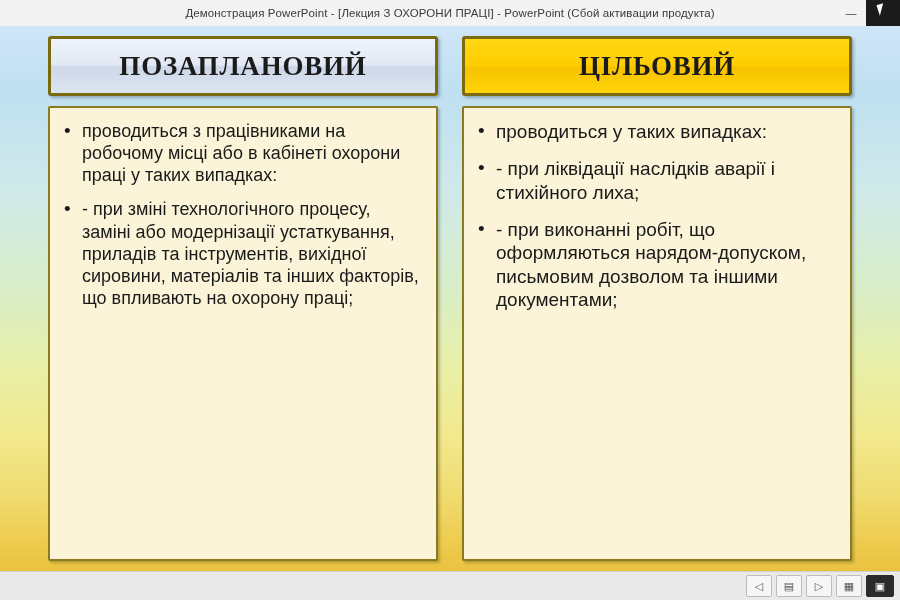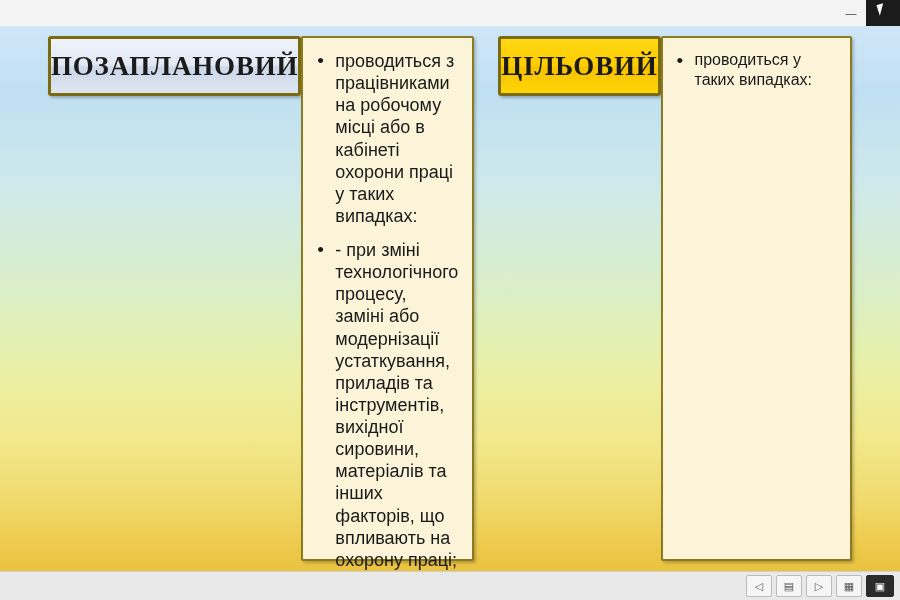--- a/index.html
+++ b/index.html
@@ -105,21 +105,21 @@
     left: 48px;
     top: 10px;
     width: 804px;
     height: 525px;
     display: flex;
     gap: 24px;
   }
   .col {
     flex: 1;
     display: flex;
-    flex-direction: row;
+    flex-direction: column;
   }
 
   .col-header {
     border: 3px solid #7a6a10;
     border-radius: 3px;
     height: 54px;
     display: flex;
     align-items: center;
     justify-content: center;
     box-shadow: 2px 2px 3px rgba(0,0,0,0.25);
@@ -133,21 +133,21 @@
   .col-header .head-text {
     font-family: "Liberation Serif", serif;
     font-weight: bold;
     font-size: 27px;
     color: #1b1b1b;
     letter-spacing: 0.8px;
     white-space: nowrap;
   }
 
   .col-body {
-    margin-top: 0;
+    margin-top: 10px;
     flex: 1;
     border: 2px solid #8a7a22;
     border-radius: 2px;
     background: #fbf4d8;
     box-shadow: 2px 2px 3px rgba(0,0,0,0.22);
     padding: 12px 14px 10px 12px;
     box-sizing: border-box;
   }
   ul.bullets {
     list-style: none;
@@ -164,21 +164,21 @@
   }
   ul.bullets li::before {
     content: "•";
     position: absolute;
     left: 2px;
     top: -1px;
     font-size: 19px;
     color: #1a1a1a;
   }
   .col-body.left ul.bullets li { font-size: 18px; }
-  .col-body.right ul.bullets li { font-size: 16px; margin-bottom: 14px; }
+  .col-body.right ul.bullets li { font-size: 19px; margin-bottom: 14px; }
 
   
   .bottombar {
     position: absolute;
     left: 0;
     top: 571px;
     width: 900px;
     height: 29px;
     background: #e9e9e9;
     border-top: 1px solid #cfcfcf;
@@ -213,20 +213,21 @@
     width: 14px; height: 29px;
     background: #cfcfcf;
   }
 </style>
 </head>
 <body>
 
 <div class="screen">
 
   <div class="titlebar">
+    <span class="title-text">Демонстрация PowerPoint - [Лекция З ОХОРОНИ ПРАЦІ] - PowerPoint (Сбой активации продукта)</span>
     <div class="win-buttons">
       <div class="win-btn">—</div>
       <div class="win-btn close">
         <span class="cursor"></span>
       </div>
     </div>
   </div>
 
   <div class="slide">
     <div class="side-strip-left"></div>
@@ -246,20 +247,22 @@
         </div>
       </div>
 
       <div class="col">
         <div class="col-header right">
           <span class="head-text">ЦІЛЬОВИЙ</span>
         </div>
         <div class="col-body right">
           <ul class="bullets">
             <li>проводиться у таких випадках:</li>
+            <li>- при ліквідації наслідків аварії і стихійного лиха;</li>
+            <li>- при виконанні робіт, що оформляються нарядом-допуском, письмовим дозволом та іншими документами;</li>
           </ul>
         </div>
       </div>
 
     </div>
   </div>
 
   <div class="left-shadow"></div>
   <div class="bottombar">
     <div class="ctrl">◁</div>

